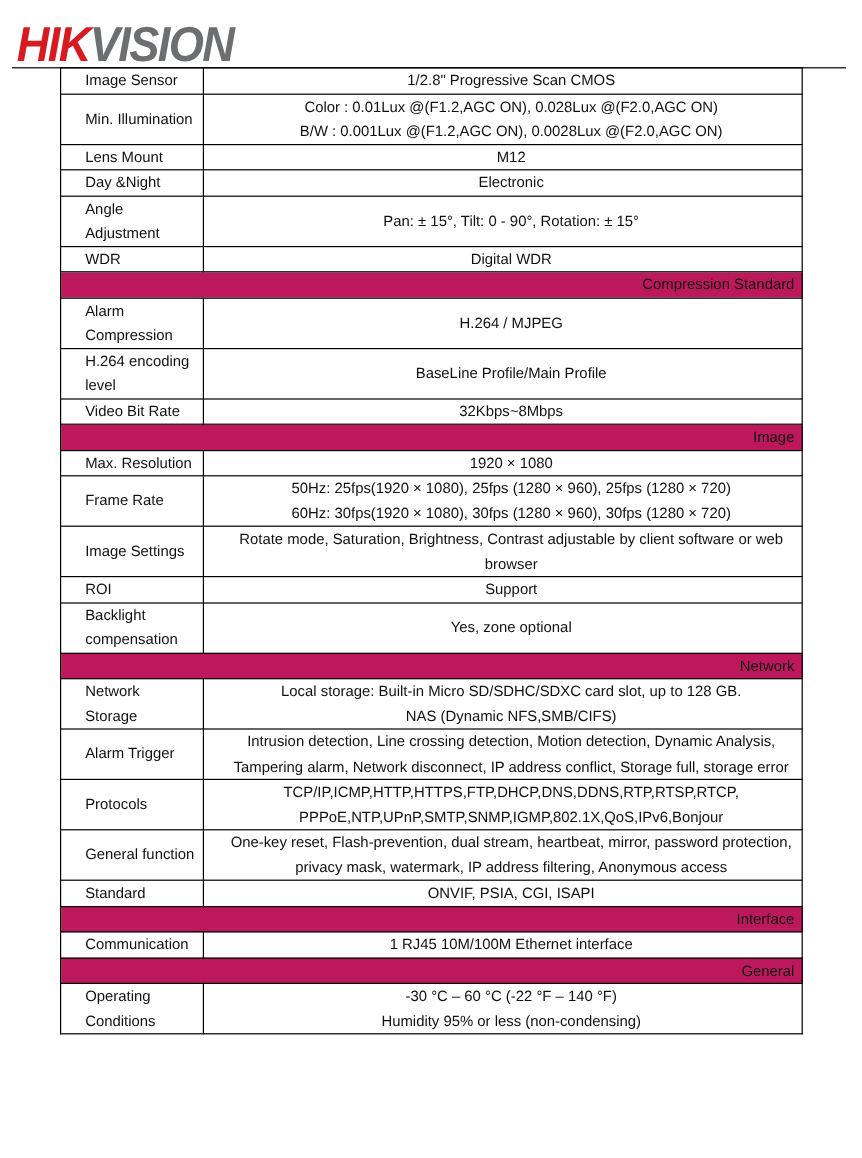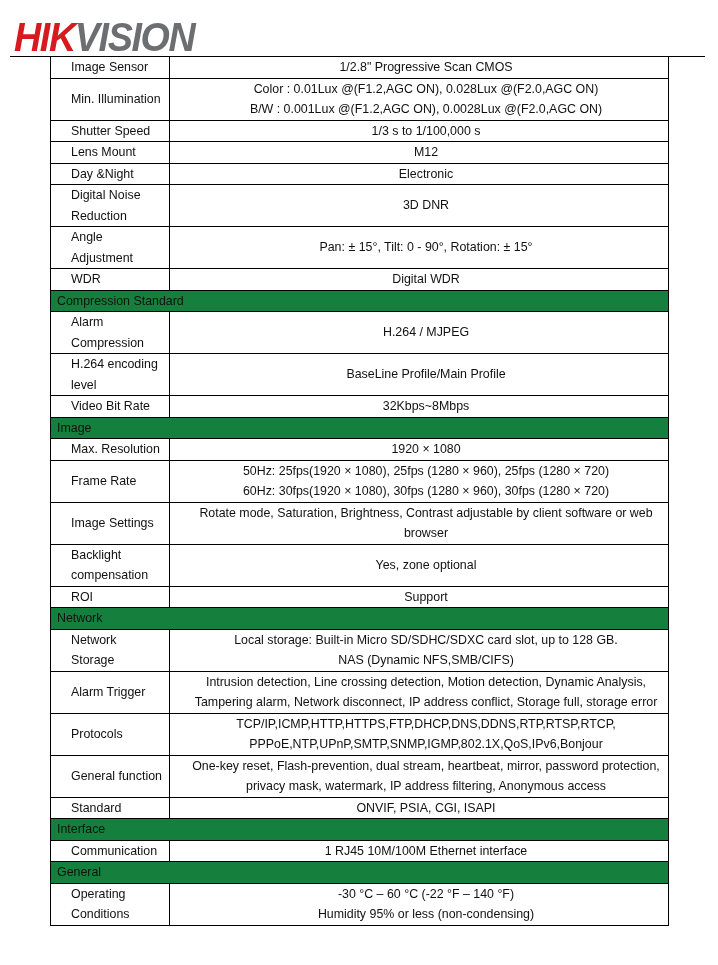--- a/index.html
+++ b/index.html
@@ -9,21 +9,21 @@
           font-family: "Liberation Sans", sans-serif; font-weight: bold; font-style: italic;
           font-size: 41px; letter-spacing: -1.5px; line-height: 38px; transform: scaleX(0.92); transform-origin: left bottom; }
   .logo .hik { color: #d71920; }
   .logo .vision { color: #6d6e71; }
   .header-rule { position: absolute; left: 10px; top: 56px; width: 695px; height: 0; border-top: 1px solid #000; }
   table.spec { position: absolute; left: 50px; top: 56px; width: 619px; border-collapse: collapse;
                font-size: 12.4px; table-layout: fixed; }
   table.spec td { border: 1px solid #000; padding: 0 6px; line-height: 20.5px; vertical-align: middle; }
   table.spec td.label { width: 92px; text-align: left; }
   table.spec td.value { text-align: center; }
-  table.spec tr.section td { background: #15803d; text-align: left; height: 20px; margin-top: 39px; }
+  table.spec tr.section td { background: #be185d; text-align: right; height: 20px; margin-top: 39px; }
   table.spec tr.row td { height: 20px; padding-left: 20px; }
 </style>
 </head>
 <body>
 
 <div class="logo">
   <span class="hik">HIK</span>
     <span class="vision">VISION</span>
 </div>
 <div class="header-rule"></div>
@@ -37,41 +37,29 @@
         </td>
       </tr>
       <tr class="row">
         <td class="label">Min. Illumination</td>
         <td class="value">
           <div>Color : 0.01Lux @(F1.2,AGC ON), 0.028Lux @(F2.0,AGC ON)</div>
           <div>B/W : 0.001Lux @(F1.2,AGC ON), 0.0028Lux @(F2.0,AGC ON)</div>
         </td>
       </tr>
       <tr class="row">
-        <td class="label">Shutter Speed</td>
-        <td class="value">
-          <div>1/3 s to 1/100,000 s</div>
-        </td>
-      </tr>
-      <tr class="row">
         <td class="label">Lens Mount</td>
         <td class="value">
           <div>M12</div>
         </td>
       </tr>
       <tr class="row">
         <td class="label">Day &amp;Night</td>
         <td class="value">
           <div>Electronic</div>
-        </td>
-      </tr>
-      <tr class="row">
-        <td class="label">Digital Noise Reduction</td>
-        <td class="value">
-          <div>3D DNR</div>
         </td>
       </tr>
       <tr class="row">
         <td class="label">Angle Adjustment</td>
         <td class="value">
           <div>Pan: ± 15°, Tilt: 0 - 90°, Rotation: ± 15°</div>
         </td>
       </tr>
       <tr class="row">
         <td class="label">WDR</td>
@@ -116,29 +104,29 @@
           <div>60Hz: 30fps(1920 × 1080), 30fps (1280 × 960), 30fps (1280 × 720)</div>
         </td>
       </tr>
       <tr class="row">
         <td class="label">Image Settings</td>
         <td class="value">
           <div>Rotate mode, Saturation, Brightness, Contrast adjustable by client software or web browser</div>
         </td>
       </tr>
       <tr class="row">
+        <td class="label">ROI</td>
+        <td class="value">
+          <div>Support</div>
+        </td>
+      </tr>
+      <tr class="row">
         <td class="label">Backlight compensation</td>
         <td class="value">
           <div>Yes, zone optional</div>
-        </td>
-      </tr>
-      <tr class="row">
-        <td class="label">ROI</td>
-        <td class="value">
-          <div>Support</div>
         </td>
       </tr>
       <tr class="section">
         <td colspan="2">Network</td>
       </tr>
       <tr class="row">
         <td class="label">Network Storage</td>
         <td class="value">
           <div>Local storage: Built-in Micro SD/SDHC/SDXC card slot, up to 128 GB.</div>
           <div>NAS (Dynamic NFS,SMB/CIFS)</div>

